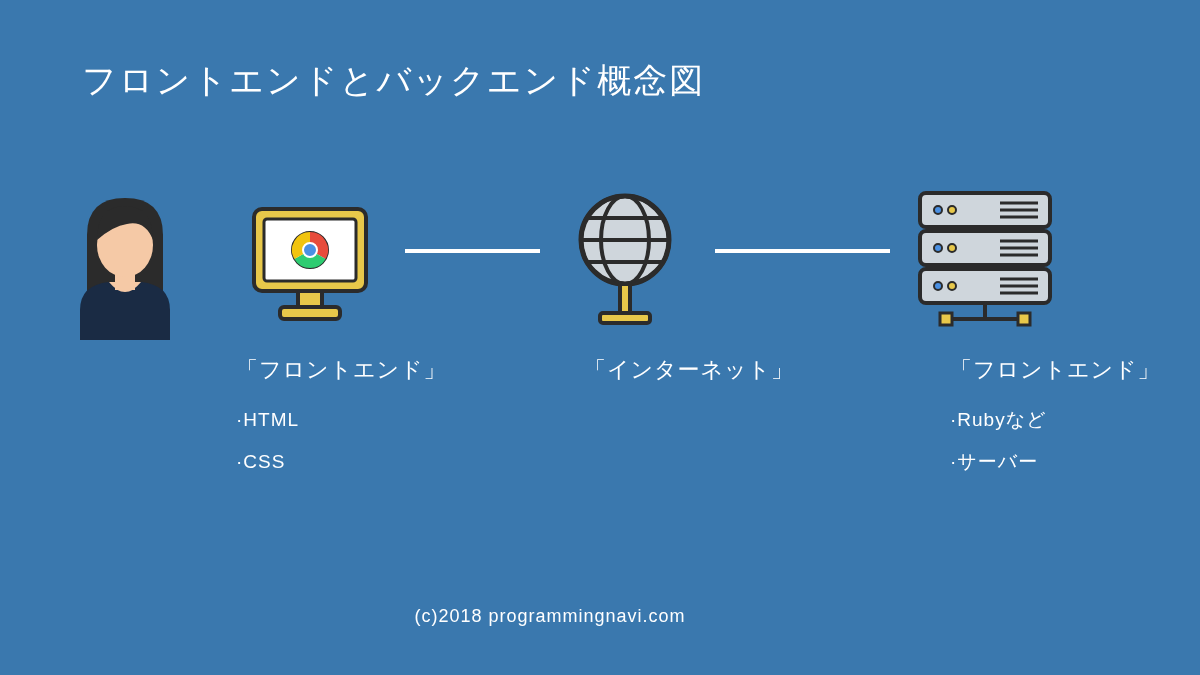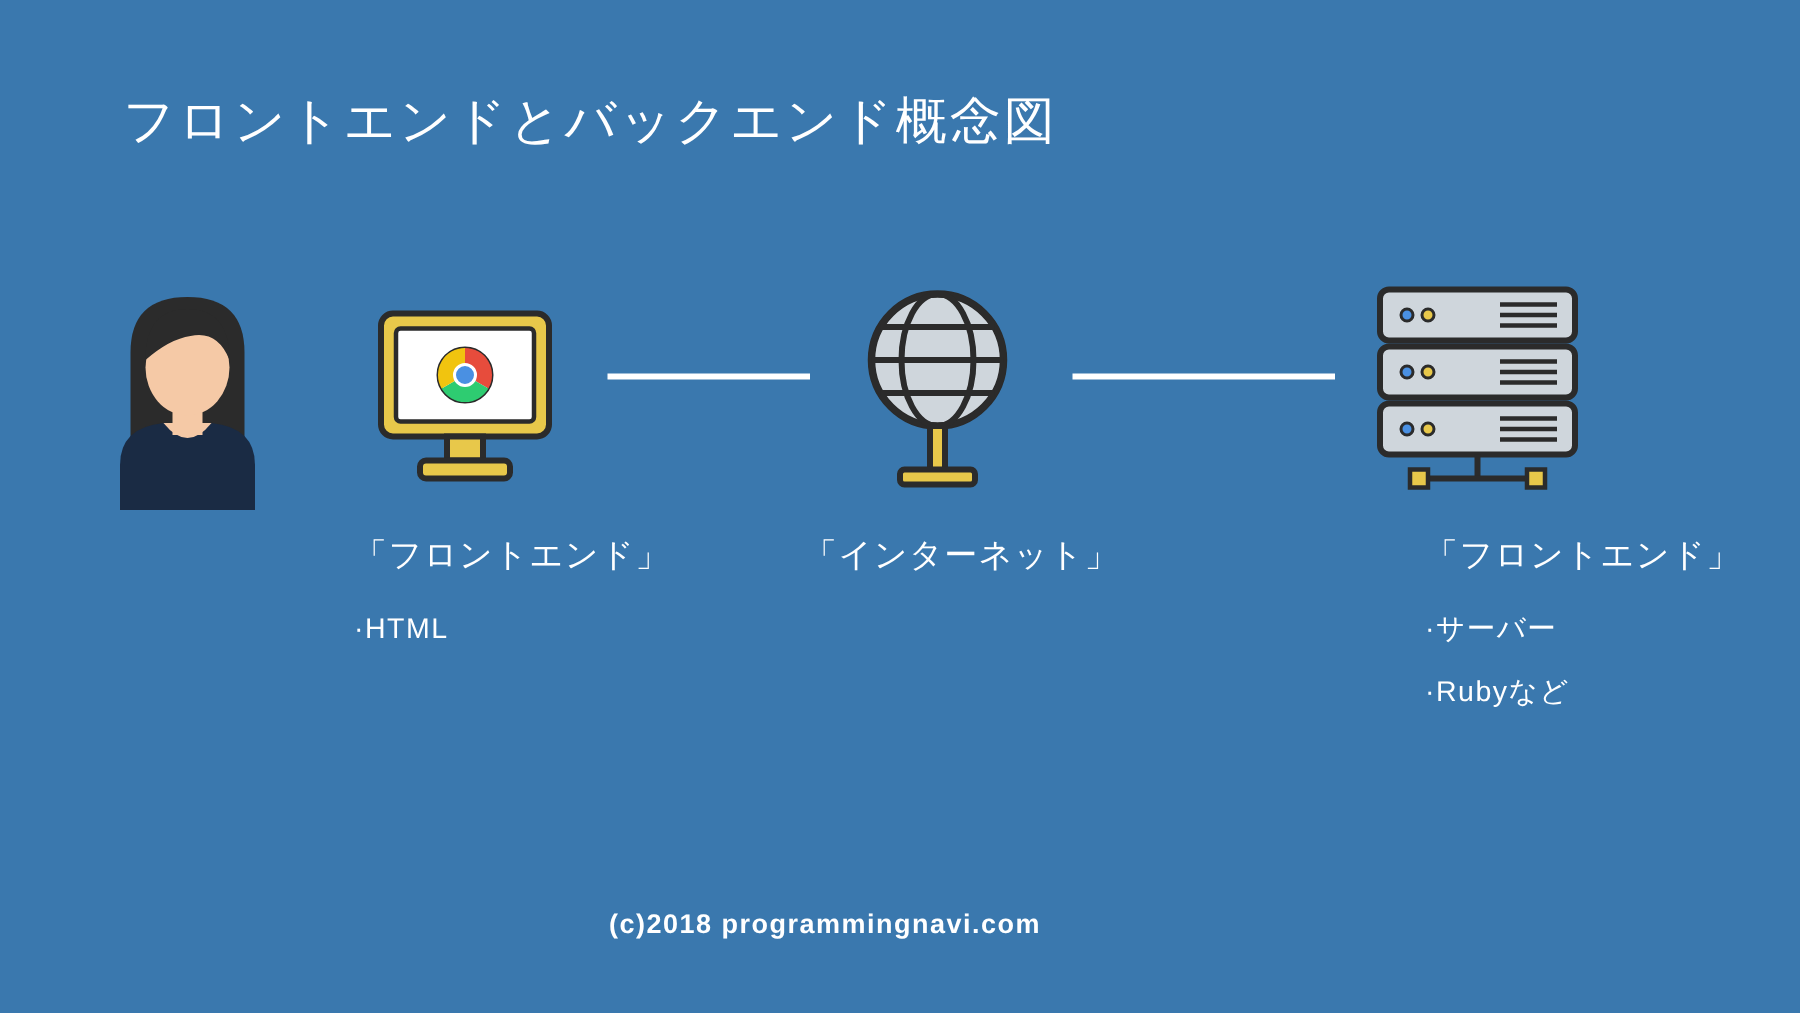--- a/index.html
+++ b/index.html
@@ -54,29 +54,29 @@
     margin-bottom: 14px;
     letter-spacing: 1px;
   }
   .col-item {
     font-size: 19px;
     font-weight: 300;
     line-height: 2.2;
     letter-spacing: 1px;
   }
   .col.frontend { left: 236px; }
-  .col.internet { left: 536px; }
+  .col.internet { left: 584px; }
   .col.backend  { left: 950px; }
   .footer {
     position: absolute;
     bottom: 48px;
     width: 1100px;
     text-align: center;
     font-size: 18px;
-    font-weight: 700;
+    font-weight: 400;
     letter-spacing: 1px;
   }
   svg { display: block; }
 </style>
 </head>
 <body>
 
 <div class="title">フロントエンドとバックエンド概念図</div>
 
 <div class="row">
@@ -173,24 +173,25 @@
       <rect x="108" y="128" width="12" height="12" fill="#e8c84a" stroke="#2b2b2b" stroke-width="3"></rect>
     </svg>
   </div>
 
 </div>
 
 <div class="labels">
   <div class="col frontend">
     <div class="col-heading">「フロントエンド」</div>
     <div class="col-item">·HTML</div>
+    <div class="col-item">·CSS</div>
   </div>
   <div class="col internet">
     <div class="col-heading">「インターネット」</div>
   </div>
   <div class="col backend">
     <div class="col-heading">「フロントエンド」</div>
+    <div class="col-item">·Rubyなど</div>
     <div class="col-item">·サーバー</div>
-    <div class="col-item">·Rubyなど</div>
   </div>
 </div>
 
 <div class="footer">(c)2018 programmingnavi.com</div>
 
 </body></html>

